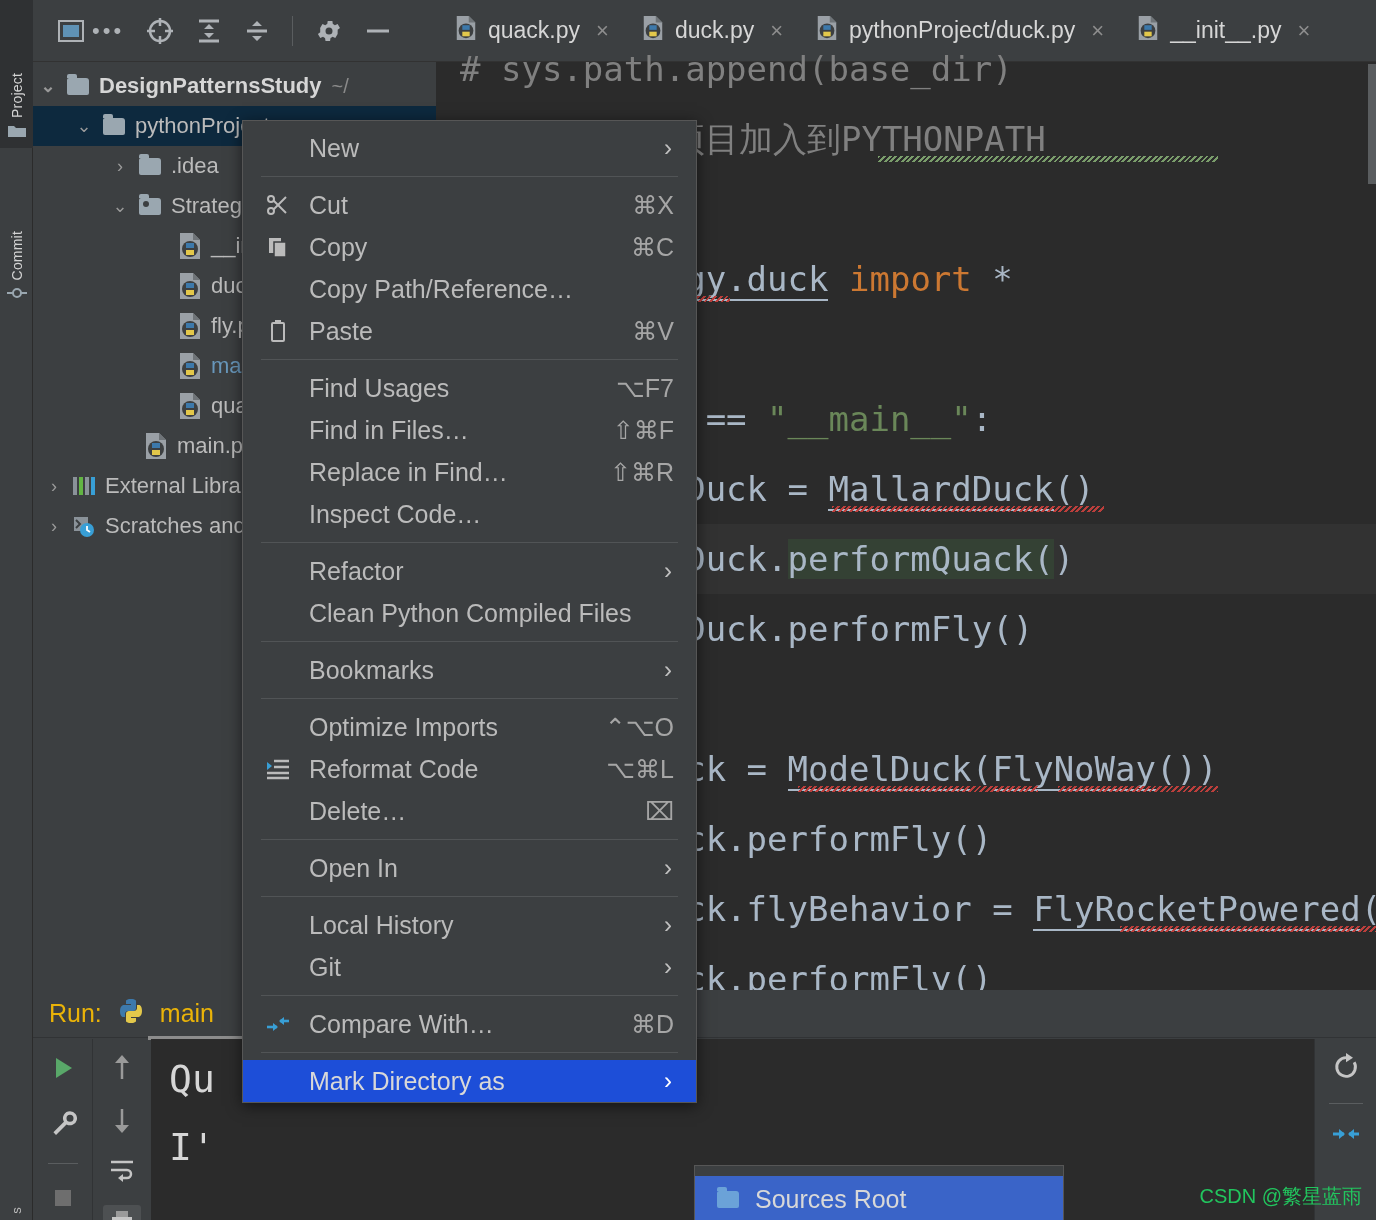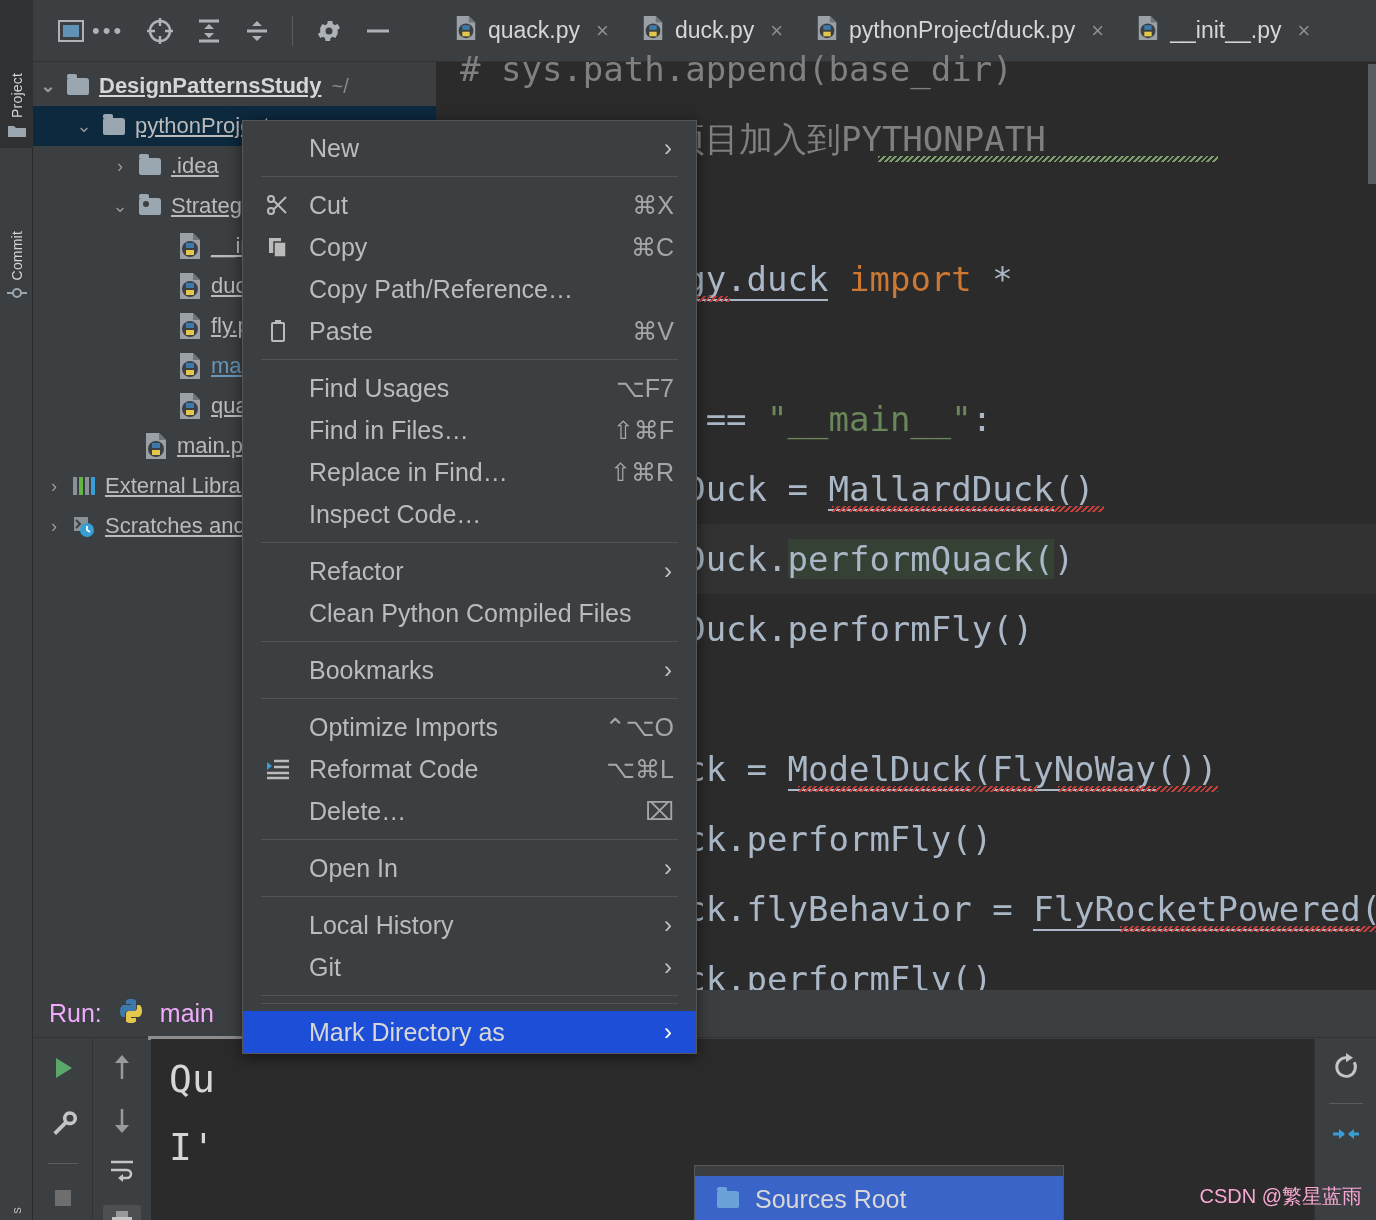--- a/index.html
+++ b/index.html
@@ -46,21 +46,21 @@
   .tree-row {
     height: 40px; display: flex; align-items: center; white-space: nowrap;
   }
   .tree-row.selected { background: #0d293e; }
   .tree-row.root { font-weight: bold; color: #d6d6d6; }
   .chev {
     width: 30px; flex: none; display: flex; align-items: center; justify-content: center;
     color: #9a9a9a; font-size: 18px;
   }
   .tree-ico { width: 30px; flex: none; display: flex; align-items: center; justify-content: center; }
-  .tree-txt { padding-left: 6px; text-decoration: underline; }
+  .tree-txt { padding-left: 6px; }
   .tilde { color: #8a8a8a; font-weight: normal; margin-left: 10px; font-size: 20px; }
   .pyblue { color: #6897bb; }
 
   
   .folder { width: 22px; height: 17px; background: #9aa7b0; border-radius: 2px 3px 2px 2px; position: relative; }
   .folder::before { content:""; position:absolute; left:0; top:-4px; width:10px; height:4px; background:#9aa7b0; border-radius:2px 2px 0 0; }
   .folder.src::after { content:""; position:absolute; left:4px; top:3px; width:6px; height:6px; border-radius:50%; background:#3c3f41; }
   .folder.blue { background: #6ba2d8; }
   .folder.blue::before { background: #6ba2d8; }
 
@@ -95,21 +95,21 @@
         background-image: repeating-linear-gradient(135deg,#bc3f3c 0 2px, transparent 2px 4px); }
   .sqg { position: absolute; bottom: 12px; height: 6px;
         background-image: repeating-linear-gradient(135deg,#7a9d6b 0 2px, transparent 2px 4px); }
   .under { border-bottom: 2px solid #a9b7c6; }
 
   
   .run-panel {
     position: absolute; left: 33px; top: 990px; right: 0; bottom: 0; background: #3c3f41;
   }
   .run-head { height: 48px; display: flex; align-items: center; padding-left: 16px; gap: 16px;
-              font-size: 25px; color: #f0abfc; border-bottom: 1px solid #313335; }
+              font-size: 25px; color: #eab308; border-bottom: 1px solid #313335; }
   .run-underline { position:absolute; left:115px; top:46px; width:125px; height:4px; background:#8c8c8c; }
   .run-body { position: absolute; top: 49px; left: 0; right: 0; bottom: 0; display: flex; }
   .run-col { width: 60px; display: flex; flex-direction: column; align-items: center; padding-top: 14px; gap: 22px;
              border-right: 1px solid #313335; }
   .run-col2 { width: 58px; display: flex; flex-direction: column; align-items: center; padding-top: 14px; gap: 18px; }
   .console { flex: 1; background: #2b2b2b; color: #d6d6d6;
              font-family:"DejaVu Sans Mono", monospace; font-size: 38px; line-height: 68px; padding: 6px 0 0 18px;
              overflow: hidden; }
 
   
@@ -134,21 +134,21 @@
   
   .submenu {
     position: absolute; left: 694px; top: 1165px; width: 370px;
     background: #3c3f41; border: 1px solid #565656; padding-top: 10px; z-index: 60;
   }
   .submenu .mi { height: 46px; }
   .submenu .mi.sel { background: #3a64c8; }
 
   .watermark {
     position: absolute; right: 14px; bottom: 10px;
-    font-size: 20px; color: #f9a8d4;
+    font-size: 20px; color: #22c55e;
   }
   .scroll-thumb { position:absolute; right:0; top:64px; width:8px; height:120px; background:#5a5d5f; }
 </style>
 </head>
 <body>
 
 <div id="app">
 
   <div class="rail">
     <div class="rail-btn active" style="top:0;height:148px;">
@@ -649,20 +649,32 @@
     <div class="mi">
       <span class="mi-label">Local History</span>
       <span class="mi-arrow">›</span>
     </div>
     <div class="mi">
       <span class="mi-label">Git</span>
       <span class="mi-arrow">›</span>
     </div>
     <div class="msep"></div>
 
+    <div class="mi">
+      <span class="mi-ico">
+        <svg width="26" height="22" viewBox="0 0 26 22">
+            <line x1="2" y1="14" x2="12" y2="14" stroke="#389fd6" stroke-width="2.6"></line>
+            <path d="M13 14l-5-4v8z" fill="#389fd6"></path>
+            <line x1="24" y1="8" x2="15" y2="8" stroke="#389fd6" stroke-width="2.6"></line>
+            <path d="M14 8l5-4v8z" fill="#389fd6"></path>
+          </svg>
+      </span>
+      <span class="mi-label">Compare With…</span>
+      <span class="mi-acc">⌘D</span>
+    </div>
     <div class="msep"></div>
 
     <div class="mi sel">
       <span class="mi-label">Mark Directory as</span>
       <span class="mi-arrow">›</span>
     </div>
   </div>
 
   <div class="submenu">
     <div class="mi sel" style="padding-left:18px;">

